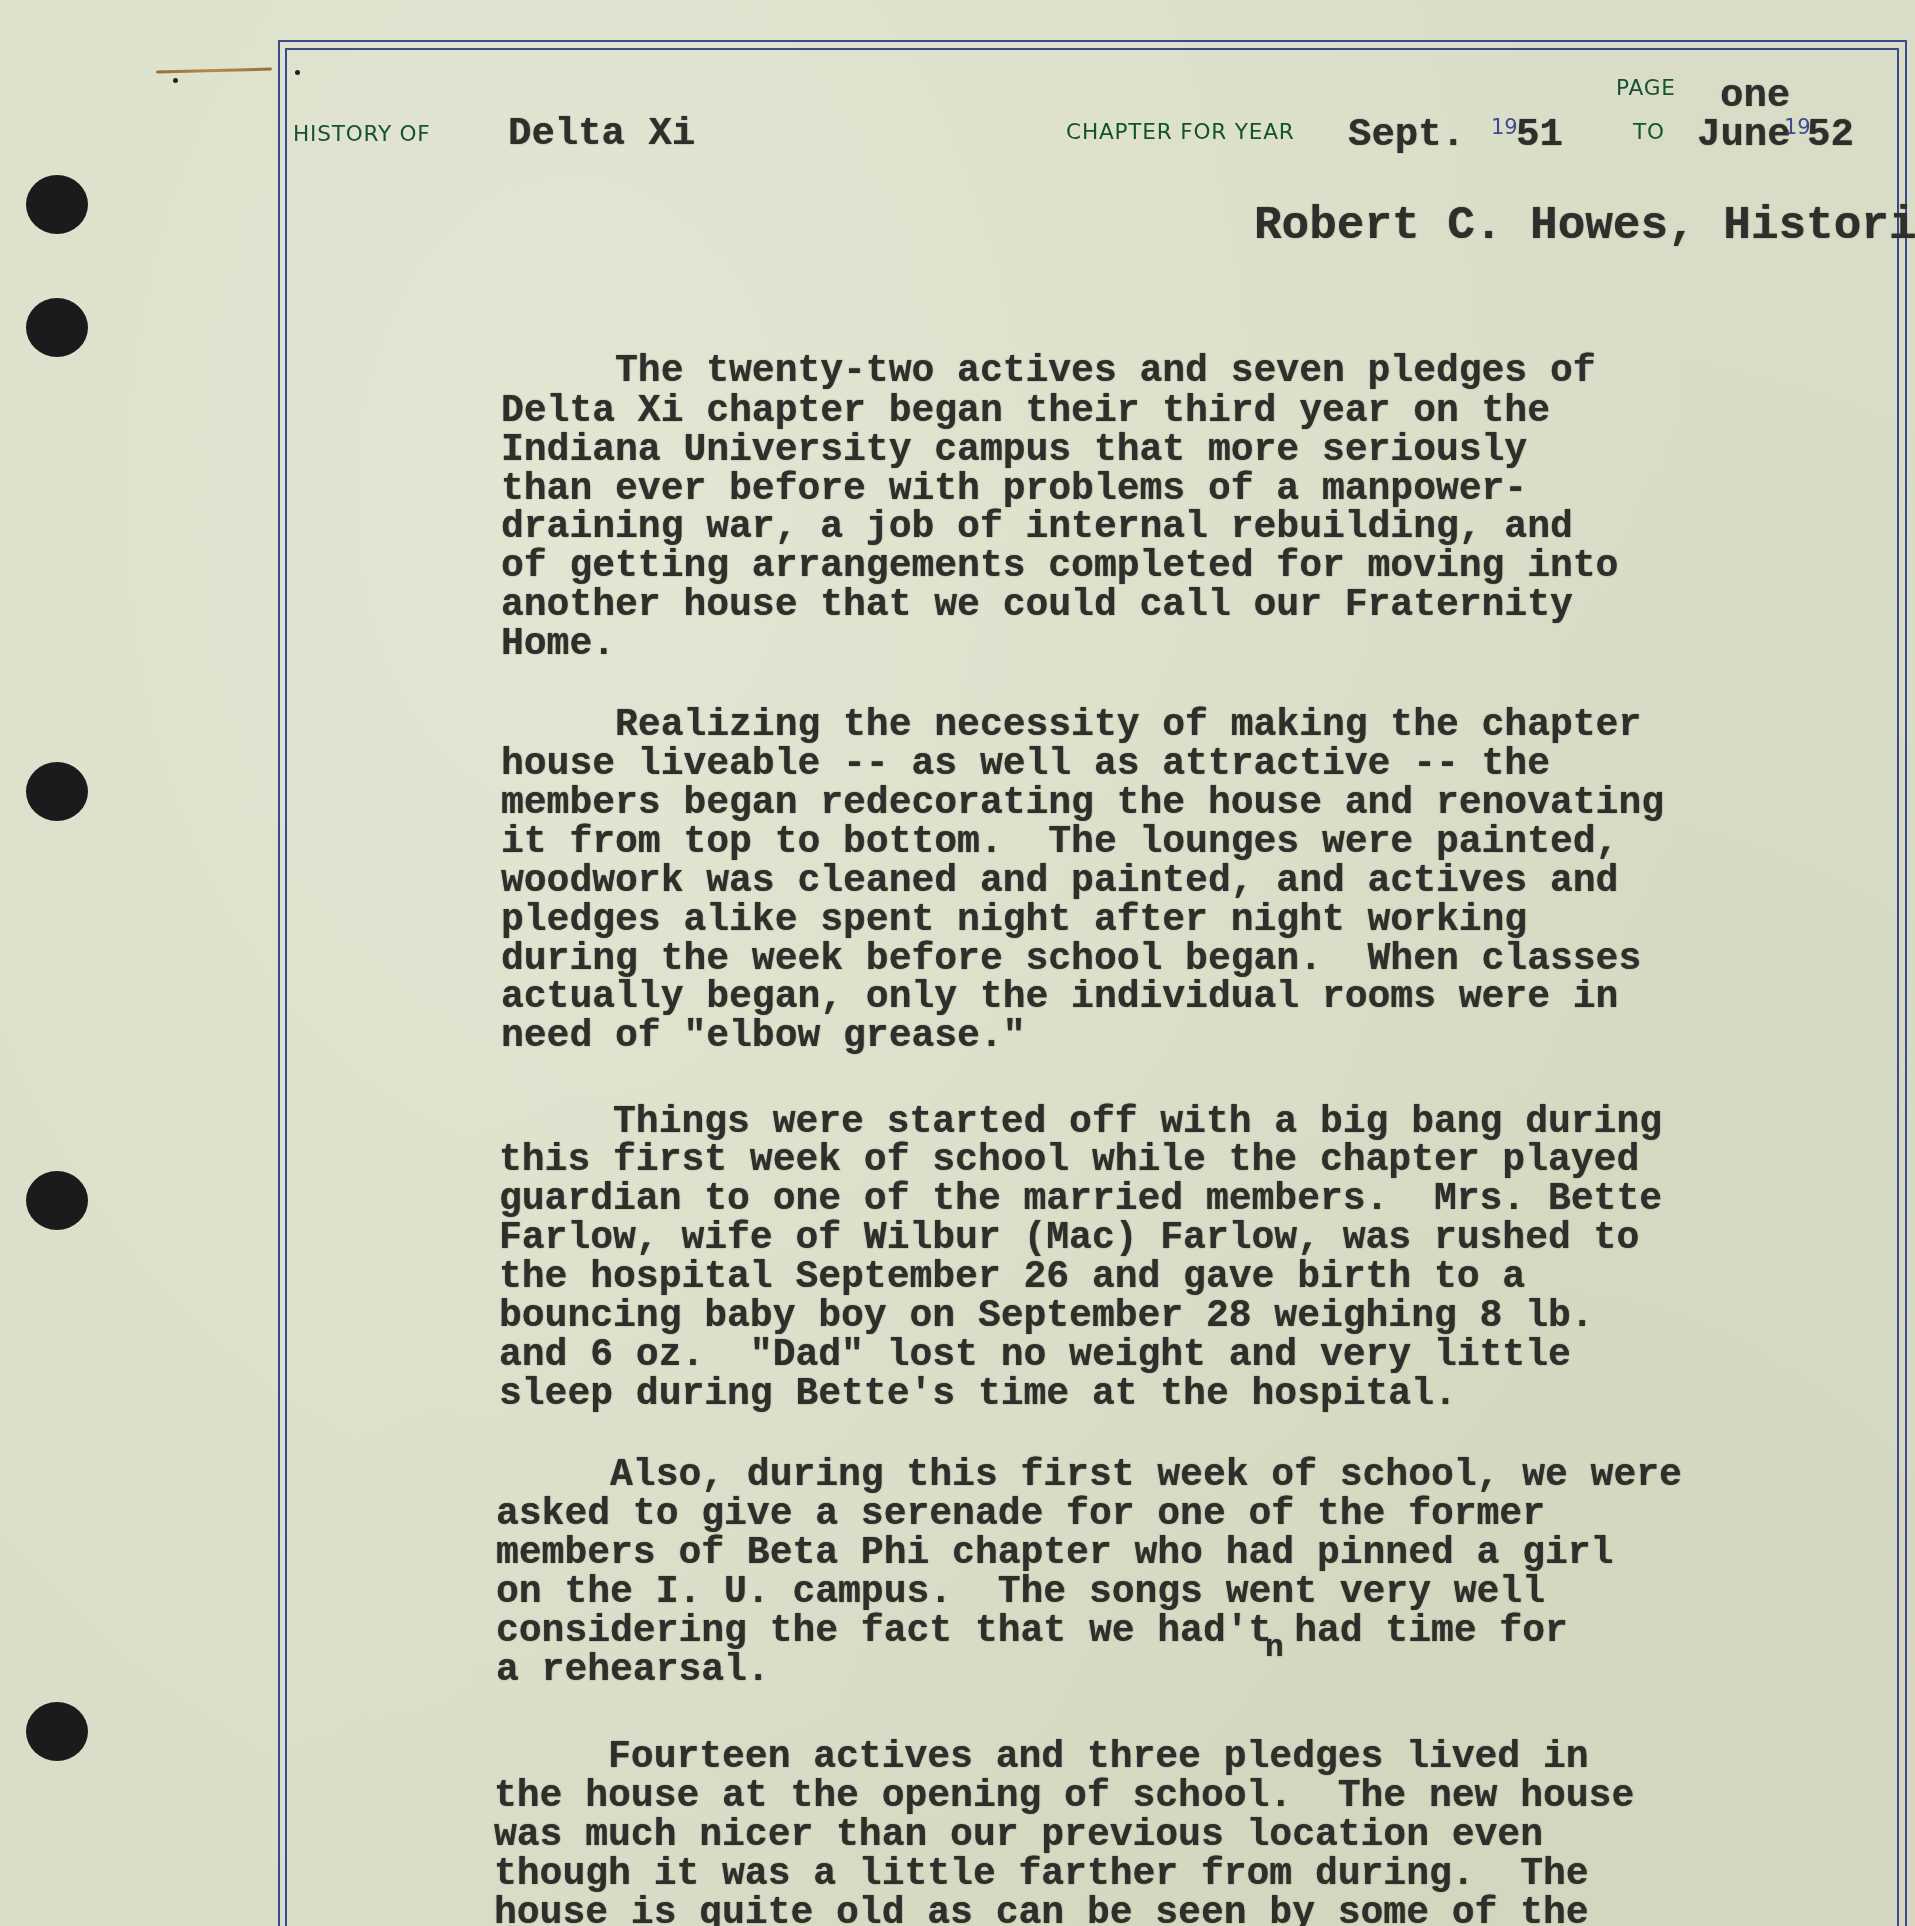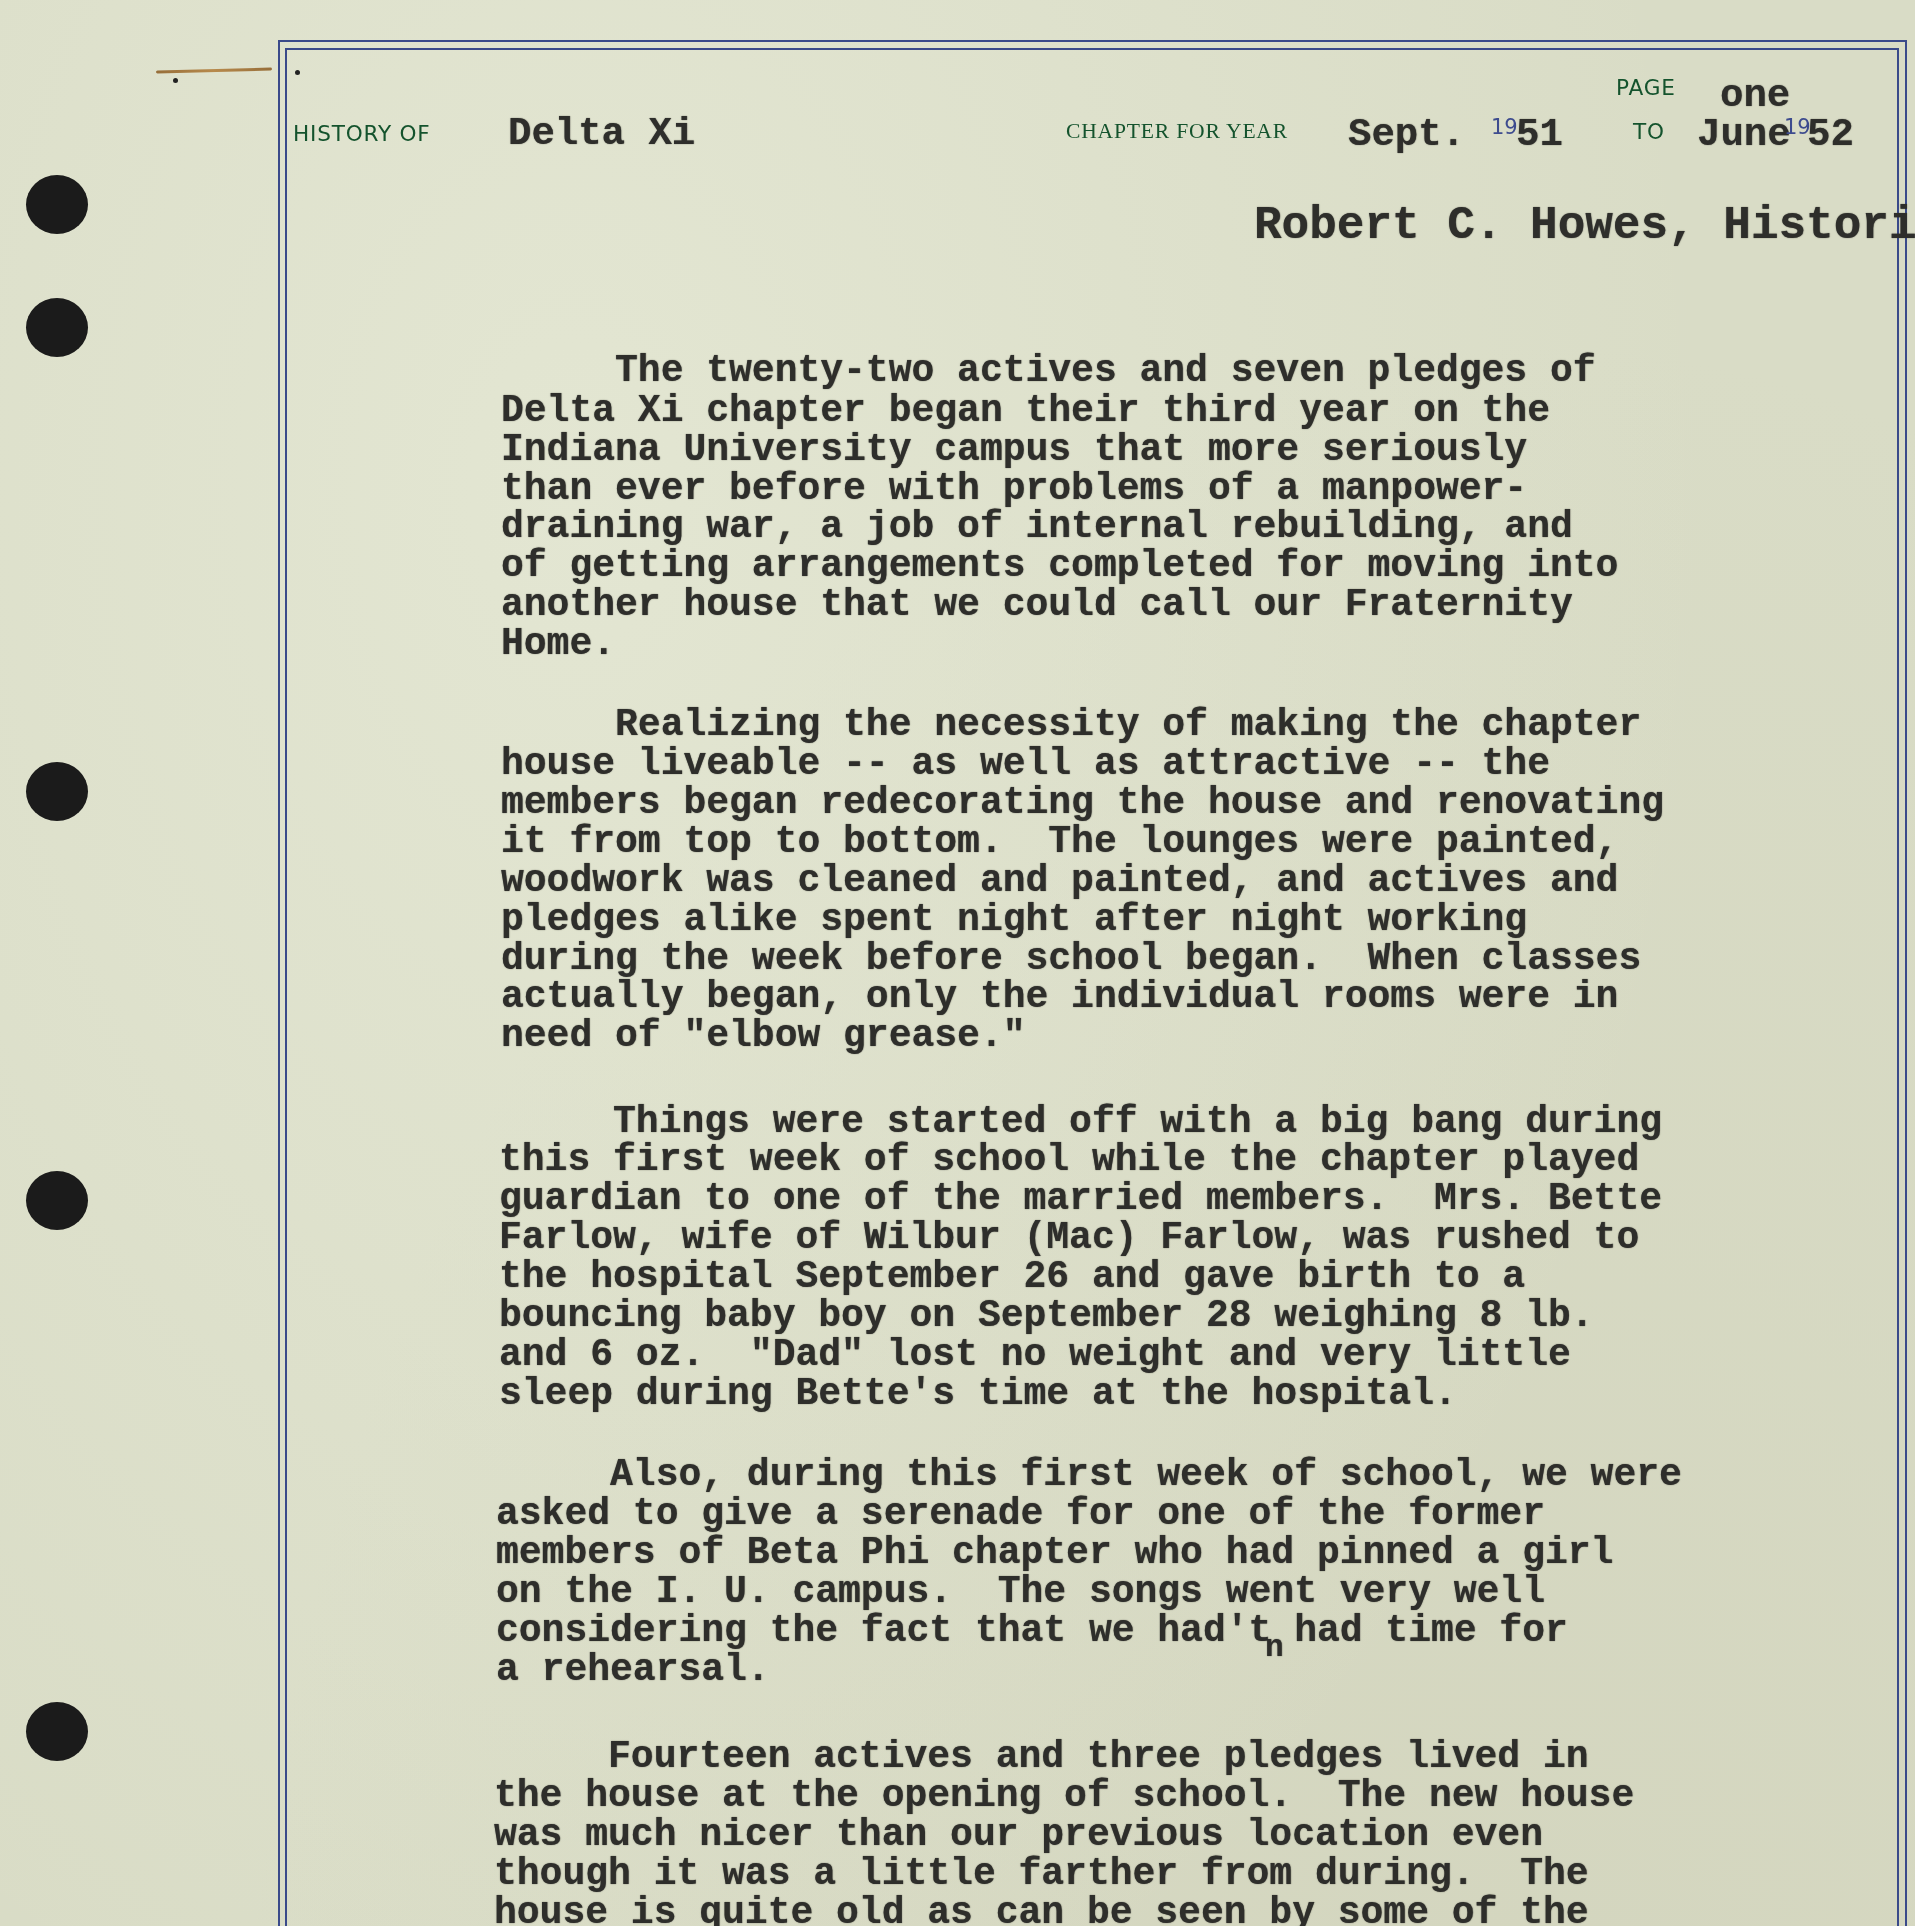--- a/index.html
+++ b/index.html
@@ -56,21 +56,21 @@
 <div class="hline" style="left:278px; width:1628px; top:40px;"></div>
 <div class="hline" style="left:285px; width:1613px; top:48px;"></div>
 
 <div>
   <span class="label" style="left:293px; top:123px;text-align:right;">HISTORY OF</span>
   <span class="typed hdr" style="left:508px; top:115px;">Delta Xi</span>
 
   <span class="label" style="left:1616px; top:77px;">PAGE</span>
   <span class="typed hdr" style="left:1720px; top:77px;">one</span>
 
-  <span class="label" style="left:1066px; top:121px;font-family:Liberation Serif, serif;">CHAPTER FOR YEAR</span>
+  <span class="label" style="left:1066px; top:121px;">CHAPTER FOR YEAR</span>
   <span class="typed hdr" style="left:1348px; top:116px;">Sept.</span>
   <span class="sup" style="left:1491px; top:117px;">19</span>
   <span class="typed hdr" style="left:1516px; top:116px;">51</span>
   <span class="label" style="left:1633px; top:121px;">TO</span>
   <span class="typed hdr" style="left:1697px; top:116px;">June</span>
   <span class="sup" style="left:1784px; top:117px;">19</span>
   <span class="typed hdr" style="left:1807px; top:116px;">52</span>
 </div>
 
 <span class="typed sig" style="left:1254px; top:203px;">Robert C. Howes, Historian</span>

